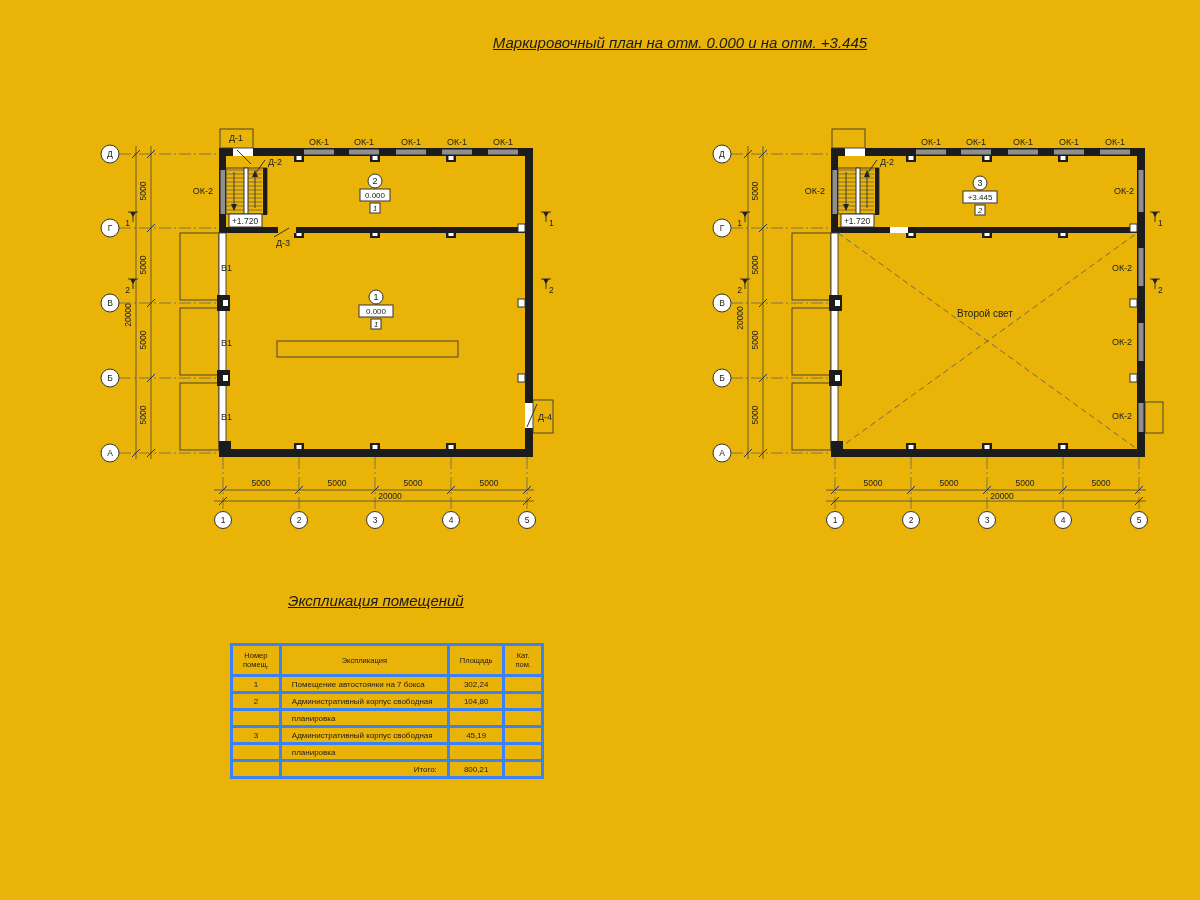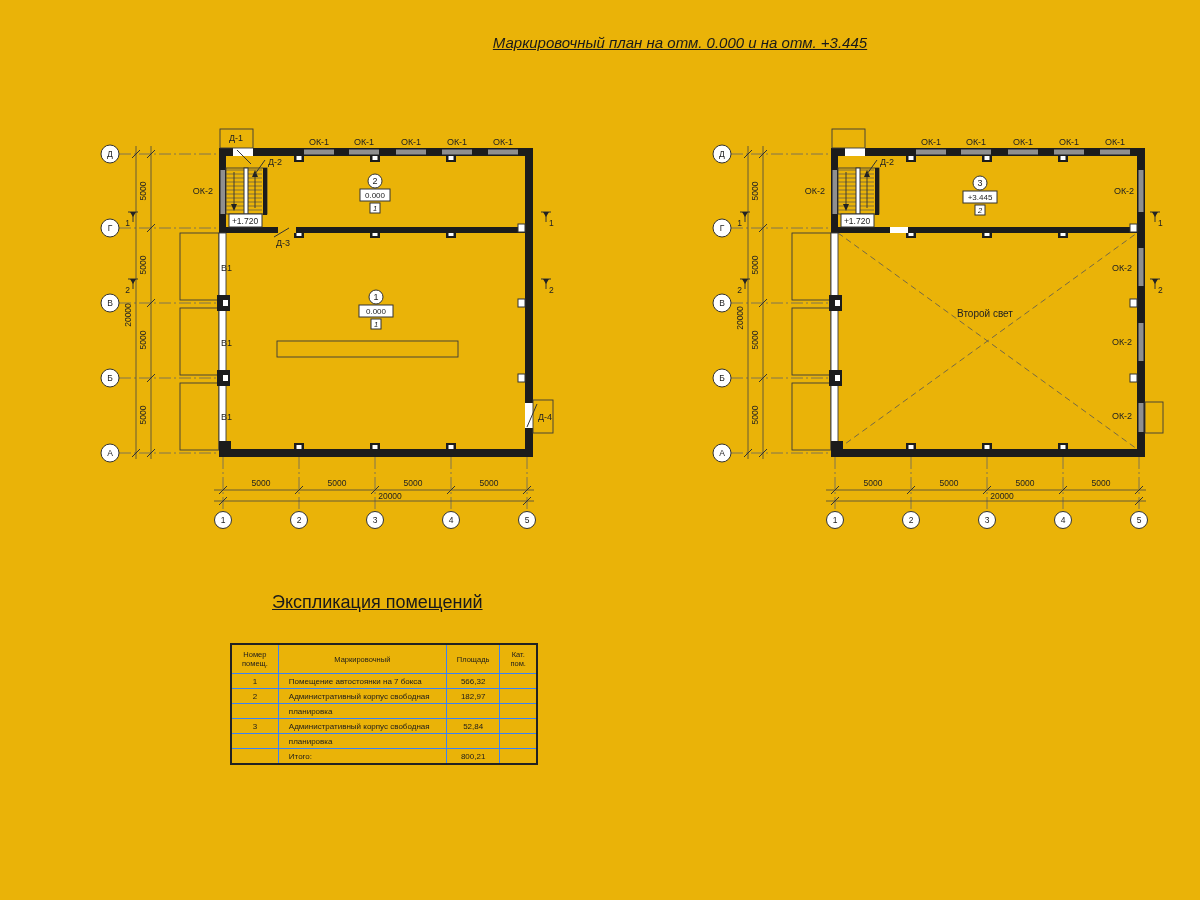--- a/index.html
+++ b/index.html
@@ -1,18 +1,18 @@
 <!DOCTYPE html>
 <html><head>
 <meta charset="utf-8">
 <style>
   html,body{margin:0;padding:0;background:#fff;}
   #page{position:relative;width:1200px;height:900px;background:#eab308;font-family:"Liberation Sans",sans-serif;overflow:hidden;}
   #main-title{position:absolute;left:680px;top:34px;transform:translateX(-50%);font-style:italic;font-size:15px;color:#1a1a1a;text-decoration:underline;white-space:nowrap;}
-  #expl-title{position:absolute;left:272px;top:592px;font-size:18px;color:#1a1a1a;text-decoration:underline;white-space:nowrap;}
+  #expl-title{position:absolute;left:288px;top:592px;font-style:italic;font-size:15px;color:#1a1a1a;text-decoration:underline;white-space:nowrap;}
   svg{position:absolute;left:0;top:0;}
   svg text{font-family:"Liberation Sans",sans-serif;fill:#222;}
   .tx{font-size:9px}
   .dimt{font-size:8.5px}
   .sm{font-size:8px}
   .cat{font-size:7.5px;font-style:italic}
   .mid{text-anchor:middle}
   .end{text-anchor:end}
   .axis{stroke:#666;stroke-width:.8;stroke-dasharray:12 3 2 3;fill:none}
   .dim{stroke:#444;stroke-width:.8;fill:none}
@@ -22,24 +22,24 @@
   .win{fill:#8f8f8f}
   .whitef{fill:#fff}
   .box{fill:#fff;stroke:#333;stroke-width:1}
   .tread{stroke:#555;stroke-width:.7;fill:none}
   .dash{stroke:#555;stroke-width:.8;stroke-dasharray:6 4;fill:none}
   .bub{fill:#fff;stroke:#333;stroke-width:1}
   .leaf{stroke:#333;stroke-width:1}
   .arrow{stroke:#333;stroke-width:.9}
   .tri{fill:#222}
   .expl{position:absolute;left:230px;top:643px;border-collapse:collapse;color:#1c1c1c;border:2px solid #222;table-layout:fixed;}
-  .expl td,.expl th{border:1px solid #3b82f6;padding:0 10px;height:14px;font-size:8px;overflow:hidden;}
+  .expl td,.expl th{border:3px solid #3b82f6;padding:0 10px;height:14px;font-size:8px;overflow:hidden;}
   .expl th{font-weight:400;font-size:7.5px;text-align:center;height:28px;}
   .c{text-align:center}
-  .r{}
+  .r{text-align:right}
   .ind{padding-left:9px}
 </style>
 </head>
 <body>
 <div id="page">
 
 <div id="main-title">Маркировочный план на отм. 0.000 и на отм. +3.445</div>
 <div id="expl-title">Экспликация помещений</div>
 
 <svg width="1200" height="900" viewBox="0 0 1200 900">
@@ -481,48 +481,48 @@
 <table class="expl">
   <colgroup>
         <col style="width:38px">
         <col style="width:168px">
         <col style="width:38px">
         <col style="width:24px">
       </colgroup>
   <thead>
     <tr>
       <th>Номер помещ.</th>
-      <th>Маркировочный</th>
+      <th>Экспликация</th>
       <th>Площадь</th>
       <th>Кат. пом.</th>
     </tr>
   </thead>
   <tbody>
     <tr>
       <td class="c">1</td>
       <td>Помещение автостоянки на 7 бокса</td>
-      <td class="c">566,32</td>
+      <td class="c">302,24</td>
       <td></td>
     </tr>
     <tr>
       <td class="c">2</td>
       <td>Административный корпус свободная</td>
-      <td class="c">182,97</td>
+      <td class="c">104,80</td>
       <td></td>
     </tr>
     <tr>
       <td class="c"></td>
       <td class="ind">планировка</td>
       <td class="c"></td>
       <td></td>
     </tr>
     <tr>
       <td class="c">3</td>
       <td>Административный корпус свободная</td>
-      <td class="c">52,84</td>
+      <td class="c">45,19</td>
       <td></td>
     </tr>
     <tr>
       <td class="c"></td>
       <td class="ind">планировка</td>
       <td class="c"></td>
       <td></td>
     </tr>
     <tr>
       <td></td>

